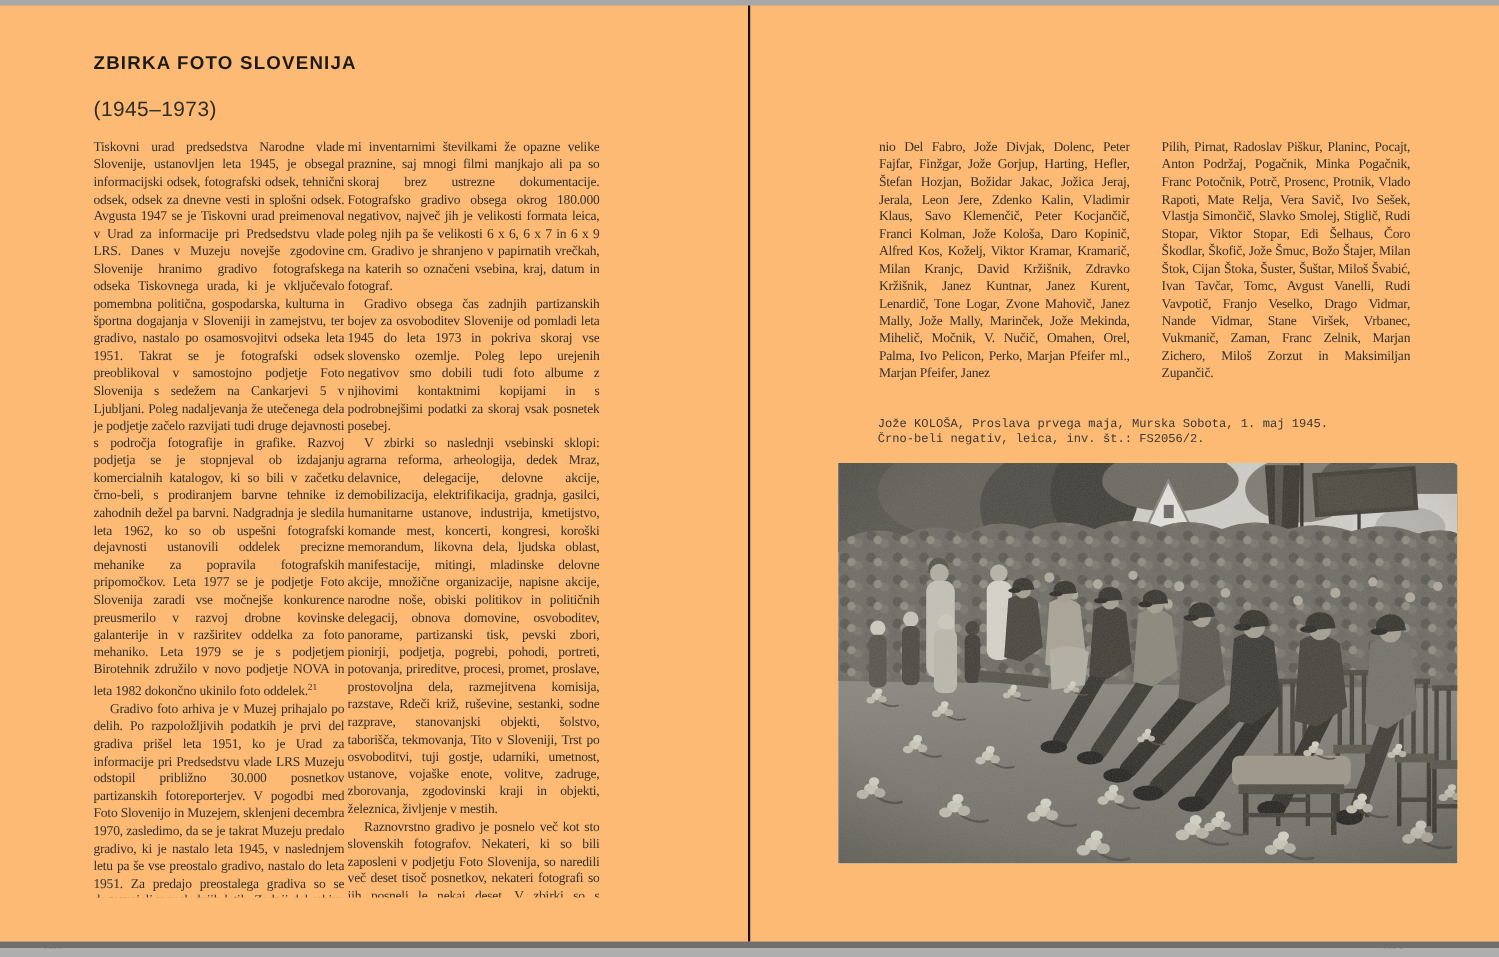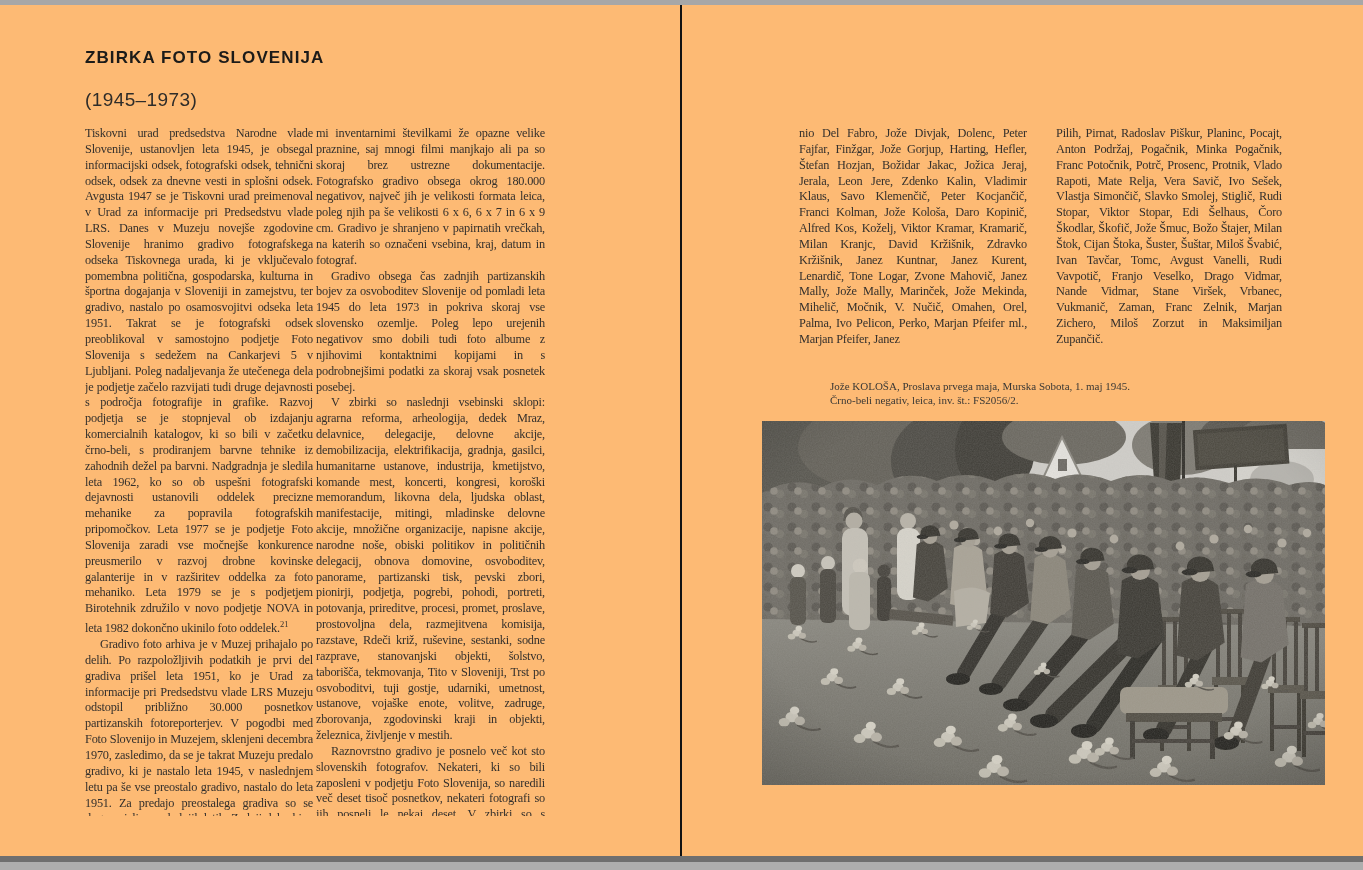--- a/index.html
+++ b/index.html
@@ -38,22 +38,22 @@
 
   .pagenum{
     position:absolute;top:825px;font-size:13px;font-weight:bold;color:#24211e;
     font-family:"Liberation Serif",serif;
     margin-top:28px;
   }
   .pagenum-left{left:38px;}
   .pagenum-right{left:1256px;width:70px;text-align:left;}
 
   .caption{
-    position:absolute;left:830px;top:380px;width:520px;
-    font-family:Liberation Serif, serif;font-size:11px;line-height:13.5px;color:#3a3835;
+    position:absolute;left:798px;top:380px;width:520px;
+    font-family:Liberation Mono, monospace;font-size:11px;line-height:13.5px;color:#3a3835;
   }
   .photo{
     position:absolute;left:762px;top:421px;width:563px;height:364px;overflow:hidden;background:#c7c5c0;
   }
   .photo svg{display:block;}
 </style>
 </head>
 <body>
 
 <div id="spread">

